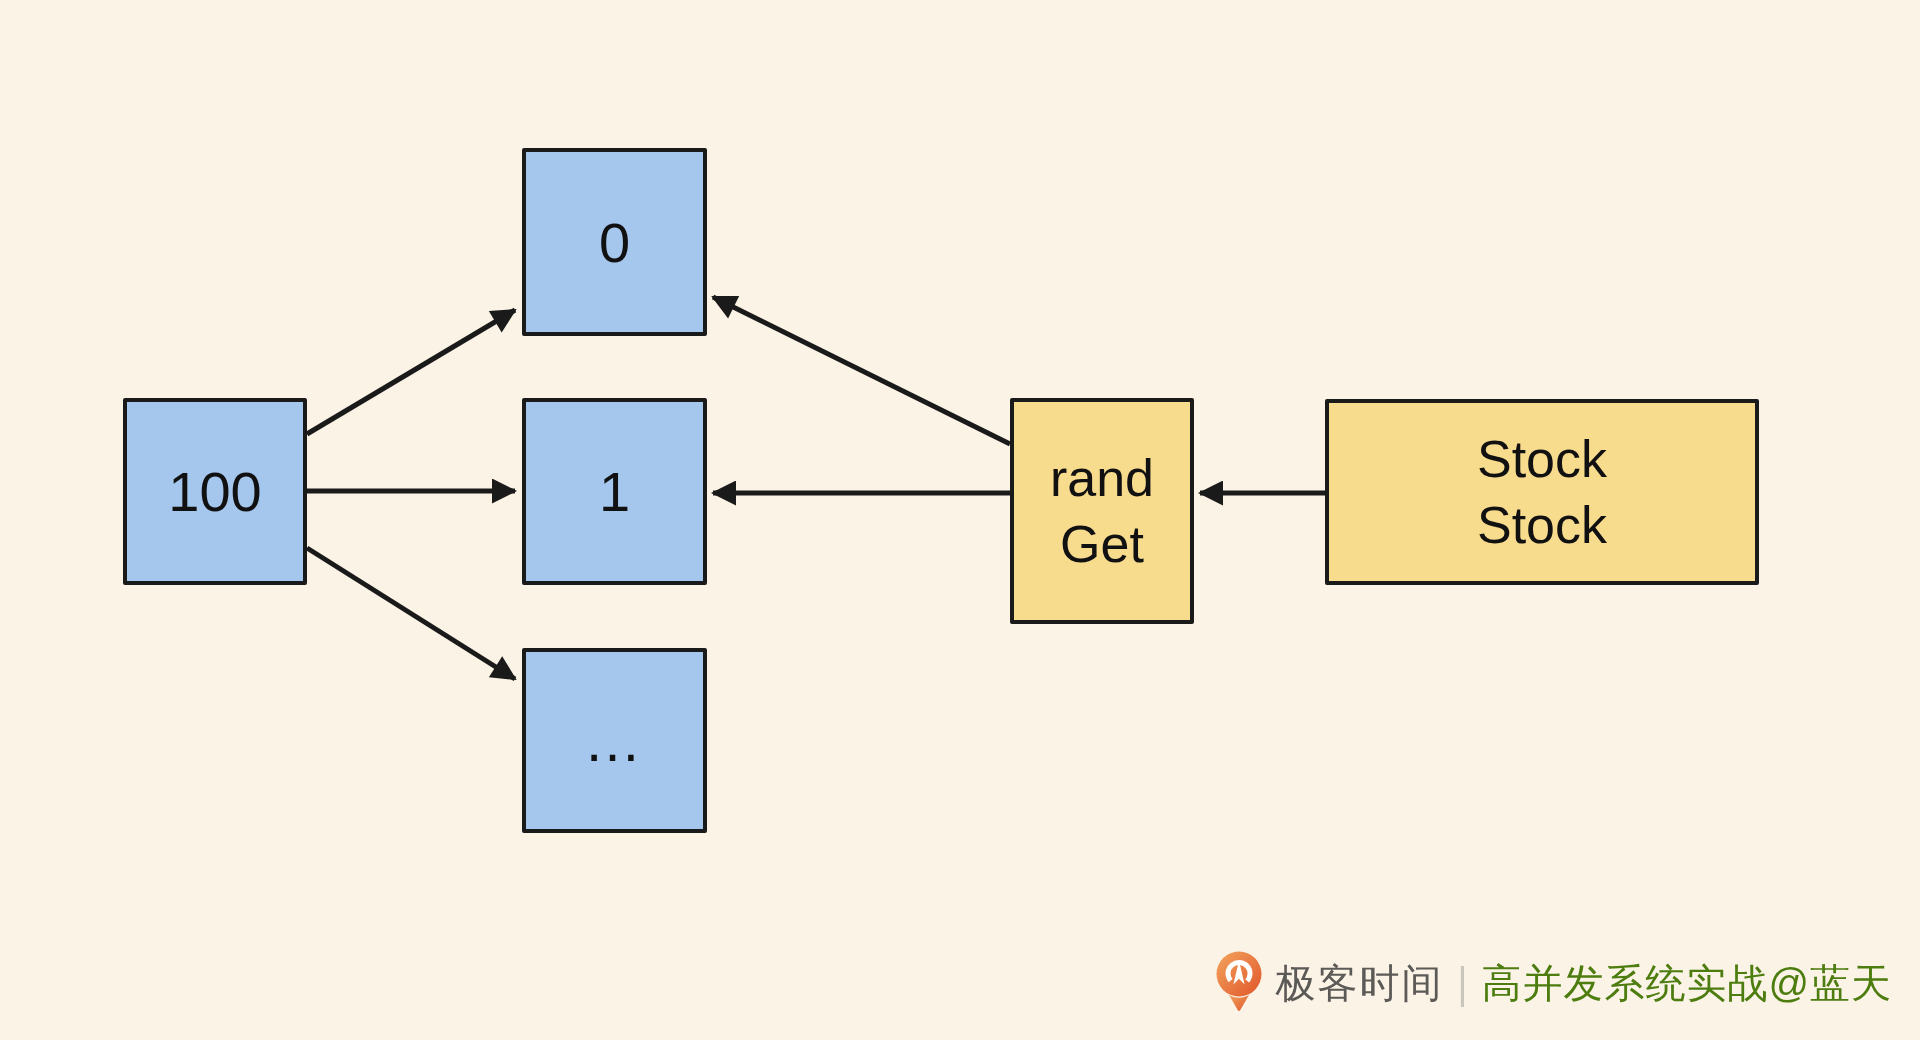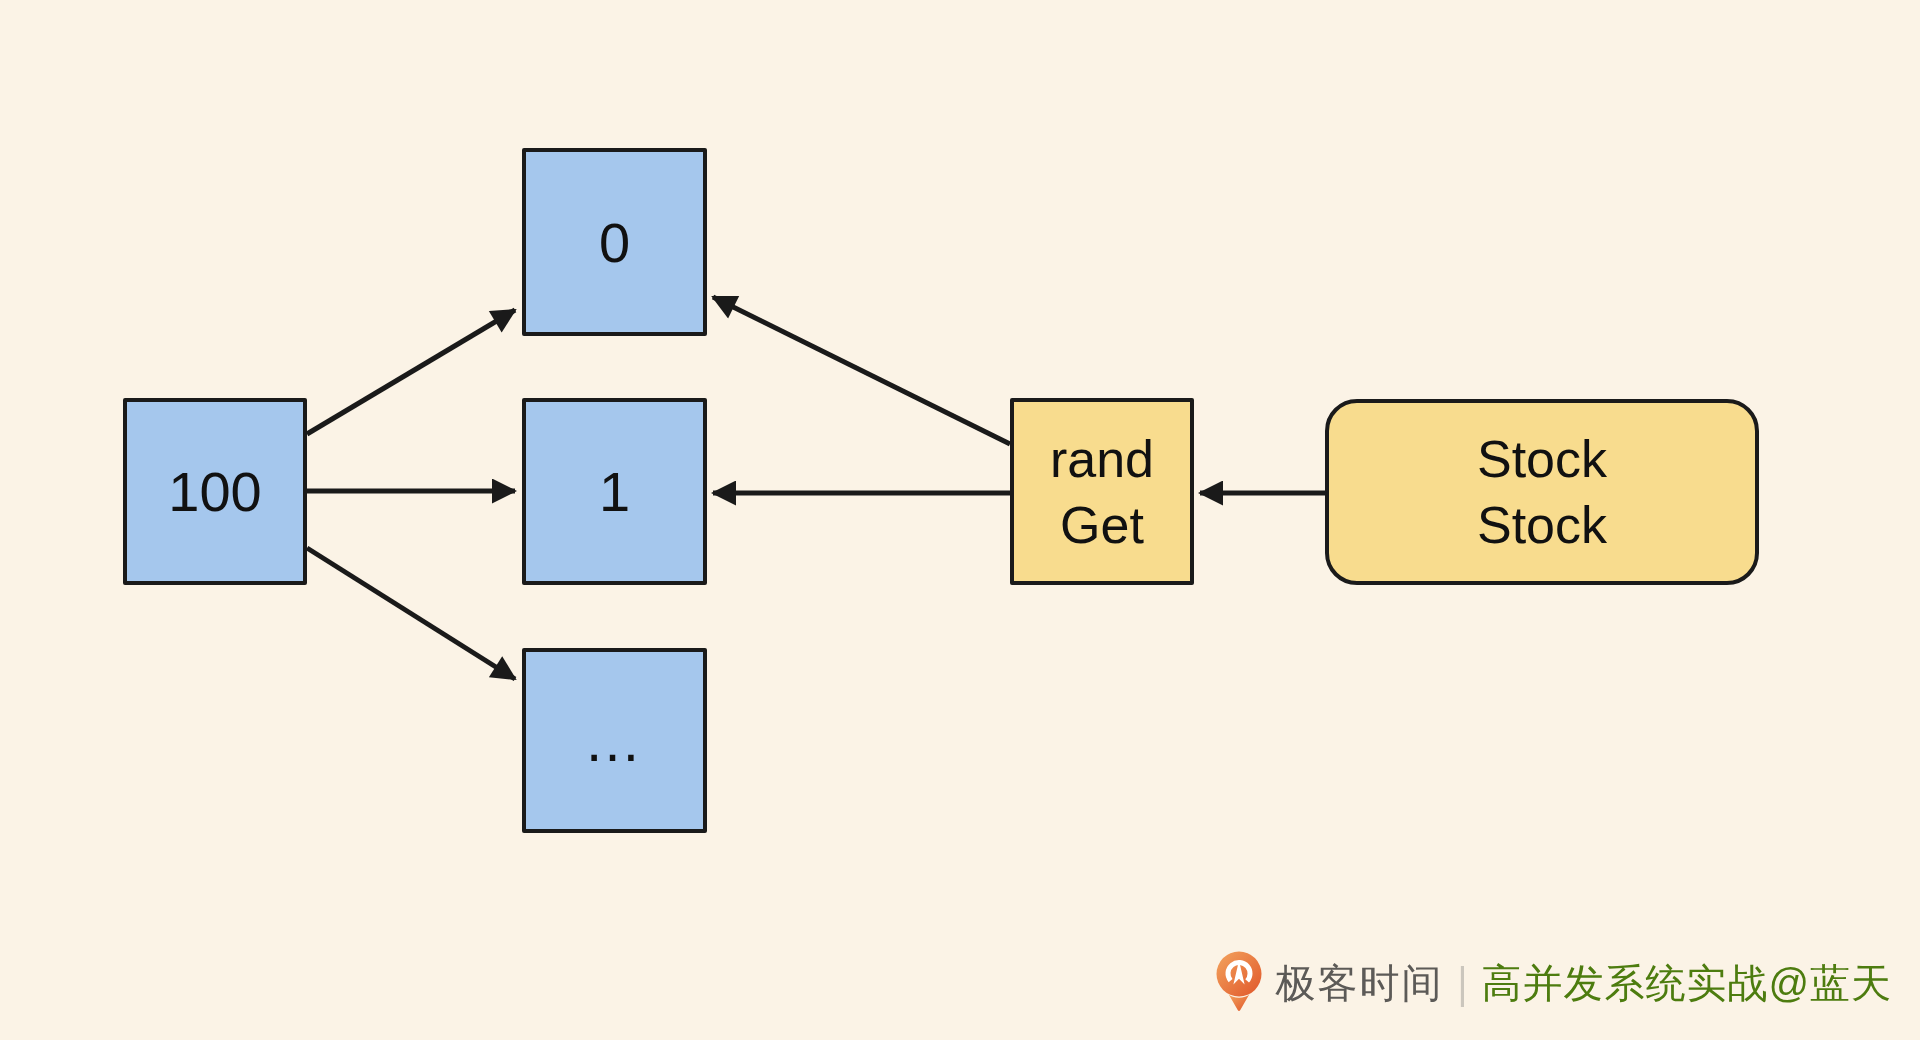--- a/index.html
+++ b/index.html
@@ -27,22 +27,22 @@
     color: #111111;
     text-align: center;
   }
   .node.blue   { background: #A5C7ED; }
   .node.yellow { background: #F8DC8E; }
 
   .node-total      { left: 123px;  top: 398px; width: 184px; height: 187px; font-size: 56px; }
   .node-slot0      { left: 522px;  top: 148px; width: 185px; height: 188px; font-size: 56px; }
   .node-slot1      { left: 522px;  top: 398px; width: 185px; height: 187px; font-size: 56px; }
   .node-slot-more  { left: 522px;  top: 648px; width: 185px; height: 185px; font-size: 58px; letter-spacing: 4px; }
-  .node-rand-get   { left: 1010px; top: 398px; width: 184px; height: 187px; font-size: 52px; line-height: 66px; }
-  .node-stock-seeker { left: 1325px; top: 399px; width: 434px; height: 186px; font-size: 52px; line-height: 66px; border-radius: 32px; }
+  .node-rand-get   { left: 1010px; top: 398px; width: 184px; height: 226px; font-size: 52px; line-height: 66px; }
+  .node-stock-seeker { left: 1325px; top: 399px; width: 434px; height: 186px; font-size: 52px; line-height: 66px; }
 
   .edges-layer {
     position: absolute;
     left: 0; top: 0;
     width: 1920px;
     height: 1040px;
     pointer-events: none;
   }
 
   .watermark {

